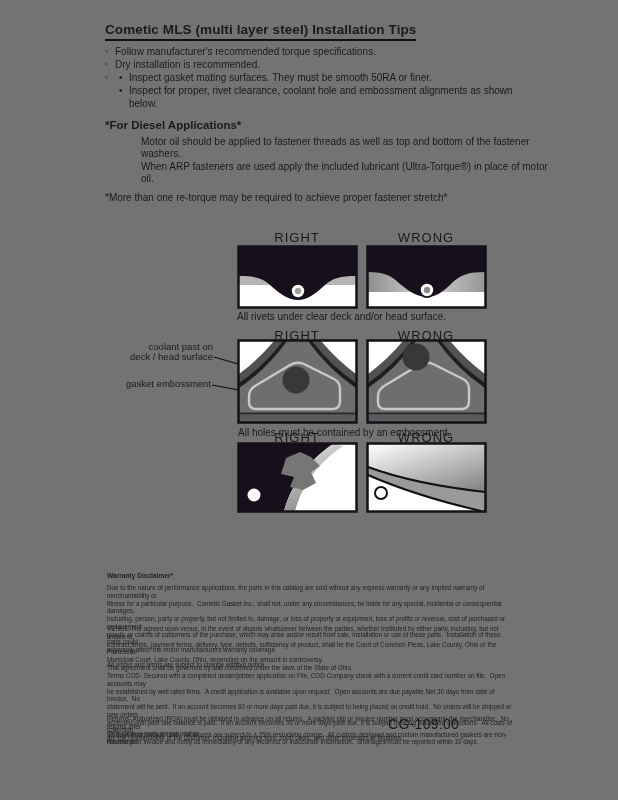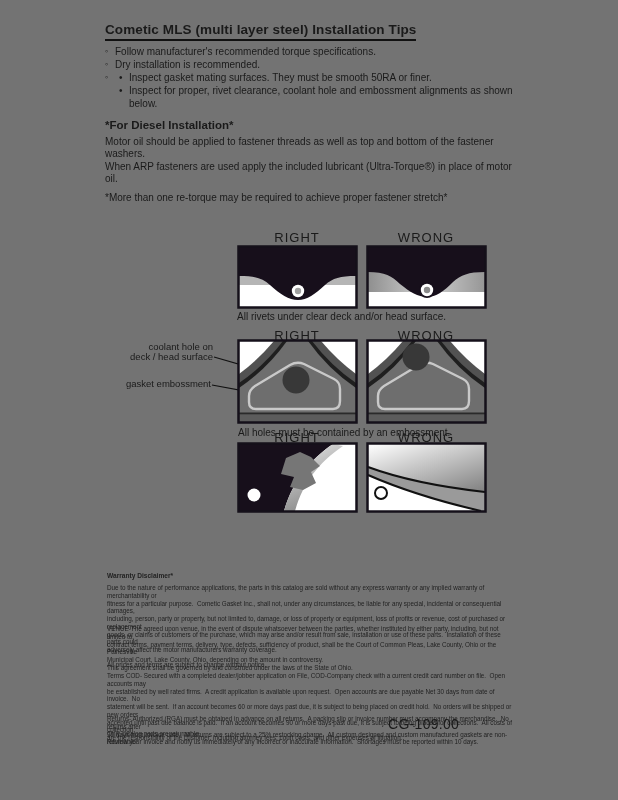--- a/index.html
+++ b/index.html
@@ -70,22 +70,22 @@
     <div class="b-row lvl2">
       <span class="b-marker">•</span>
       <span>Inspect gasket mating surfaces.  They must be smooth 50RA or finer.</span>
     </div>
     <div class="b-row lvl2">
       <span class="b-marker">•</span>
       <span>Inspect for proper, rivet clearance, coolant hole and embossment alignments as shown below.</span>
     </div>
   </div>
 
-  <div class="abs diesel-h">*For Diesel Installation*</div>
-  <div class="abs body-p pre" style="top:136px;">Motor oil should be applied to fastener threads as well as top and bottom of the fastener washers.
+  <div class="abs diesel-h">*For Diesel Applications*</div>
+  <div class="abs body-p pre" style="top:136px;margin-left:36px;">Motor oil should be applied to fastener threads as well as top and bottom of the fastener washers.
 When ARP fasteners are used apply the included lubricant (Ultra-Torque®) in place of motor oil.</div>
   <div class="abs body-p pre" style="top:192px;">*More than one re-torque may be required to achieve proper fastener stretch*</div>
 
   <div class="abs rw-label" style="left:237px;top:230px;">RIGHT</div>
   <div class="abs rw-label" style="left:366px;top:230px;">WRONG</div>
 
   <svg class="abs" style="left:237px;top:245px;" width="121" height="64" viewBox="0 0 121 64">
     <rect x="2" y="30" width="117" height="10" class="f-shoulder"></rect>
     <rect x="2" y="40" width="117" height="22" class="f-white"></rect>
     <path d="M2,2 H119 V31 C103,31 96,33 88,40 C78,49 70,55 61,55 C52,55 43,49 33,40 C25,33 18,31 2,31 Z" class="f-black"></path>
@@ -110,21 +110,21 @@
     <circle cx="61" cy="45" r="6.2" fill="#fff"></circle>
     <circle cx="61" cy="45" r="3.2" fill="#8a8a8a"></circle>
     <rect x="1.5" y="1.5" width="118" height="61" class="panel-border"></rect>
   </svg>
 
   <div class="abs caption" style="left:237px;top:311px;">All rivets under clear deck and/or head surface.</div>
 
   <div class="abs rw-label" style="left:237px;top:328px;">RIGHT</div>
   <div class="abs rw-label" style="left:366px;top:328px;">WRONG</div>
 
-  <div class="abs annot pre" style="left:113px;top:342px;">coolant hole on
+  <div class="abs annot pre" style="left:113px;top:342px;">coolant past on
 deck / head surface</div>
   <div class="abs annot" style="left:111px;top:379px;">gasket embossment</div>
 
   <svg class="abs" style="left:205px;top:345px;" width="100" height="58" viewBox="0 0 100 58">
     <line x1="9" y1="12" x2="89" y2="35" stroke="#111" stroke-width="1.1"></line>
     <line x1="7" y1="40" x2="56" y2="49" stroke="#111" stroke-width="1.1"></line>
   </svg>
 
   <svg class="abs" style="left:237px;top:339px;" width="121" height="85" viewBox="0 0 121 85">
     <rect x="2" y="2" width="117" height="81" class="f-gray"></rect>

